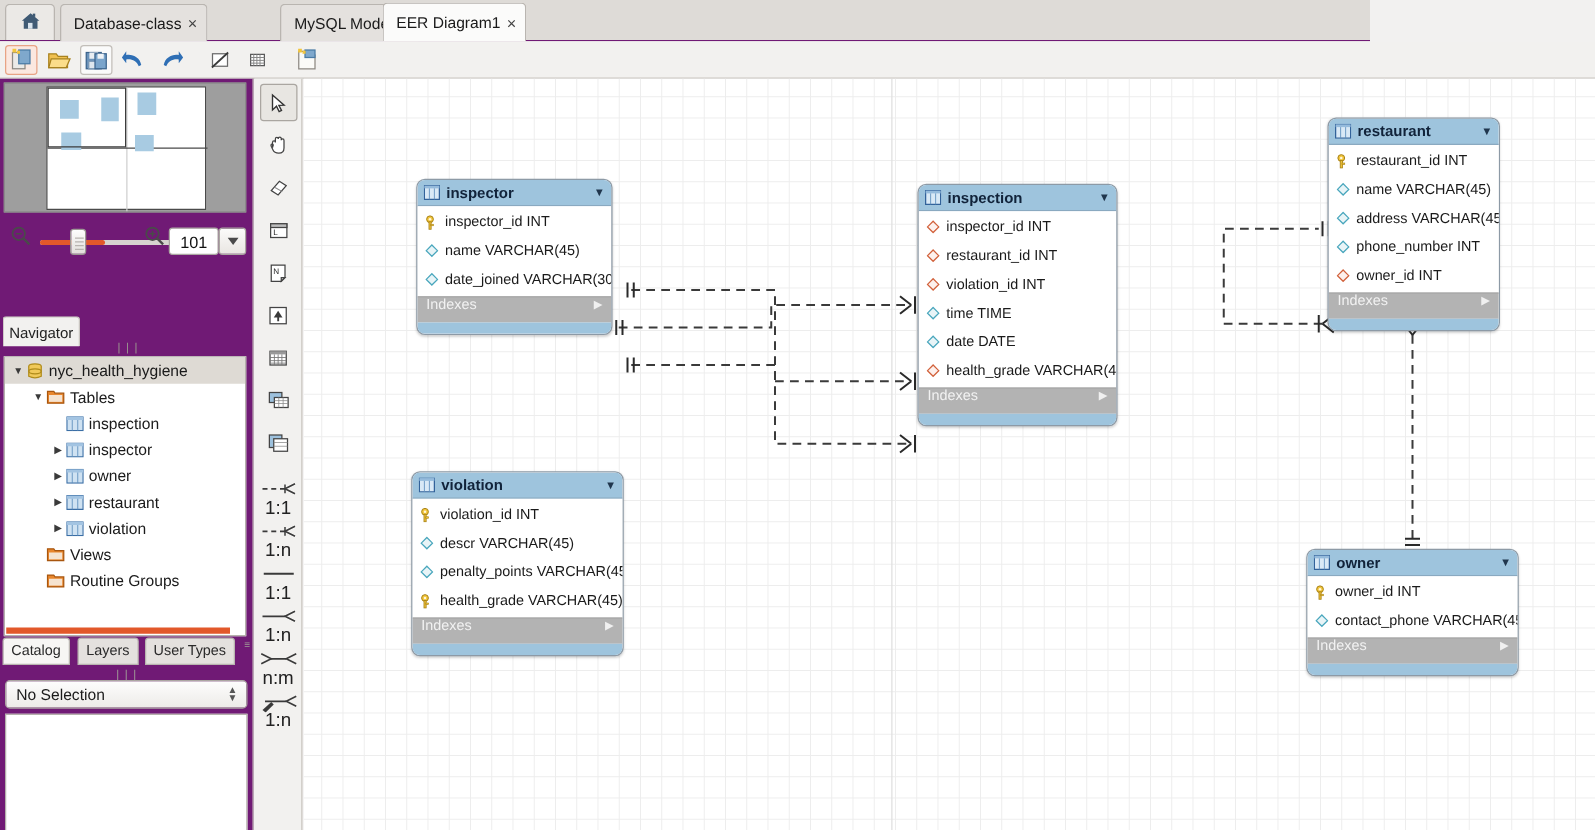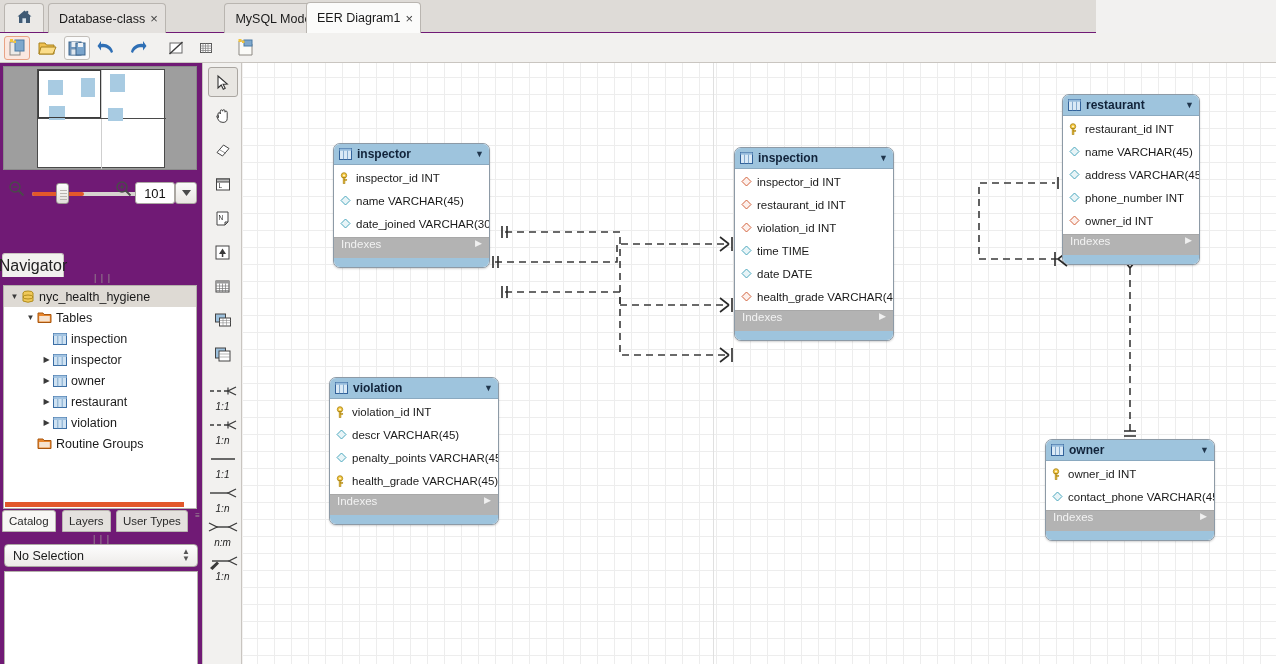--- a/index.html
+++ b/index.html
@@ -102,21 +102,21 @@
     background: linear-gradient(#fbfbfa,#e9e6e2); border: 1px solid #aba7a2; border-radius: 3px;
     display: flex; align-items: center; justify-content: center;
   }
 
   
   .navlabel {
     position: absolute; left: 2px; top: 190px; width: 62px; height: 24px;
     background: #f2f1ef; border: 1px solid #c9c5c0; border-bottom: none;
     border-radius: 3px 3px 0 0;
     display:flex; align-items:center; justify-content:center;
-    font-size: 16px; color: #222;
+    font-size: 12px; color: #222;
   }
   .navdots { position:absolute; left:94px; top:210px; font-size:9px; color:#9a9690; letter-spacing:1px;}
 
   
   .treebox {
     position: absolute; left: 3px; top: 222px; width: 194px; height: 224px;
     background: #fff; border: 1px solid #b4b0ab;
     overflow: hidden;
   }
   .treerow { display: flex; align-items: center; height: 21px; padding-left: 4px; white-space: nowrap; }
@@ -159,21 +159,21 @@
   .vbtn {
     position: relative; width: 30px; height: 30px; margin: 4px auto 0 auto;
     display: flex; align-items: center; justify-content: center;
     border-radius: 3px; border: 1px solid transparent;
   }
   .vbtn.sel { background: #e8e6e2; border-color: #aaa6a1; }
   .rel-btn {
     position: relative; width: 34px; height: 30px; margin: 4px auto 0 auto;
     display: flex; flex-direction: column; align-items: center; justify-content: center;
   }
-  .rel-lbl { font-size: 10px; color: #222; line-height: 9px; margin-top: -1px; font-style: italic;}
+  .rel-lbl { font-size: 15px; color: #222; line-height: 9px; margin-top: -1px;}
 
   
   .canvas {
     position: absolute; top: 63px; left: 243px; width: 1033px; height: 601px;
     background-color: #ffffff;
     background-image:
       linear-gradient(to right, #ededed 1px, transparent 1px),
       linear-gradient(to bottom, #ededed 1px, transparent 1px);
     background-size: 17px 17px;
     background-position: -3px -3px;
@@ -461,20 +461,30 @@
             <span class="tw-label">violation</span>
           </div>
           <div class="treerow" style="padding-left: 20px;">
             <span class="tw-arrow"></span>
             <span style="display: flex; align-items: center; flex: 0 0 auto;">
               <svg width="15" height="13" viewBox="0 0 15 13">
                 <path d="M1 2 L6 2 L7 3.5 L14 3.5 L14 11.5 L1 11.5 Z" fill="#e8862c" stroke="#a8560f"></path>
                 <rect x="2.2" y="5" width="10.6" height="5.5" fill="#f5e3d0"></rect>
               </svg>
             </span>
+            <span class="tw-label">Views</span>
+          </div>
+          <div class="treerow" style="padding-left: 20px;">
+            <span class="tw-arrow"></span>
+            <span style="display: flex; align-items: center; flex: 0 0 auto;">
+              <svg width="15" height="13" viewBox="0 0 15 13">
+                <path d="M1 2 L6 2 L7 3.5 L14 3.5 L14 11.5 L1 11.5 Z" fill="#e8862c" stroke="#a8560f"></path>
+                <rect x="2.2" y="5" width="10.6" height="5.5" fill="#f5e3d0"></rect>
+              </svg>
+            </span>
             <span class="tw-label">Routine Groups</span>
           </div>
         </div>
       <div class="tree-scrollh"></div>
     </div>
 
     <div class="tabstrip">
       <div id="sidetabs-host">
           <div class="stab active" style="left: 0px;">
             <span>Catalog</span>

